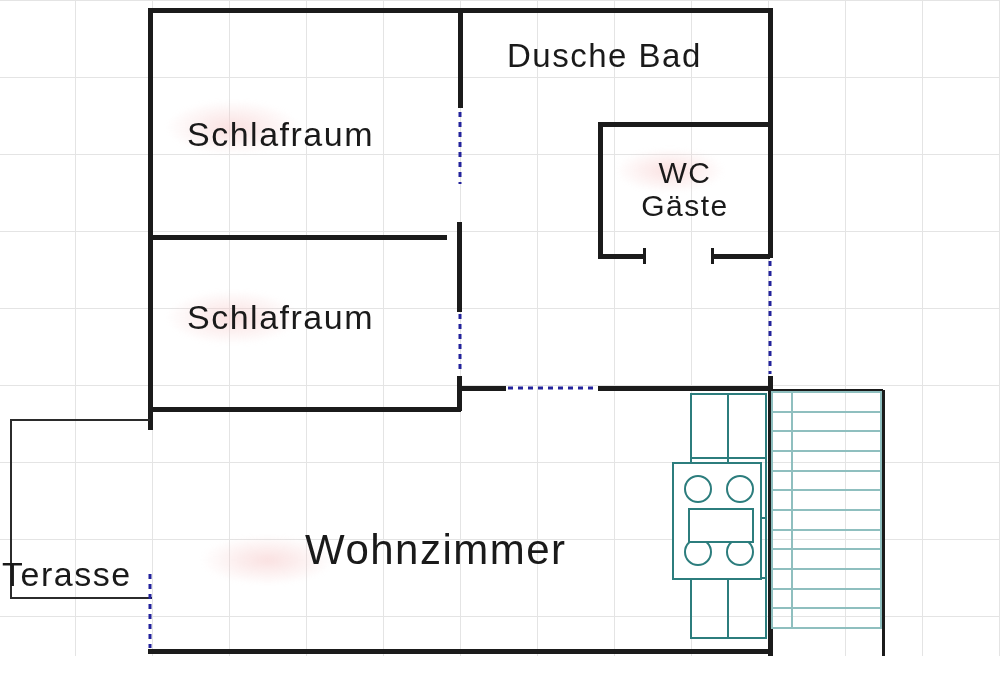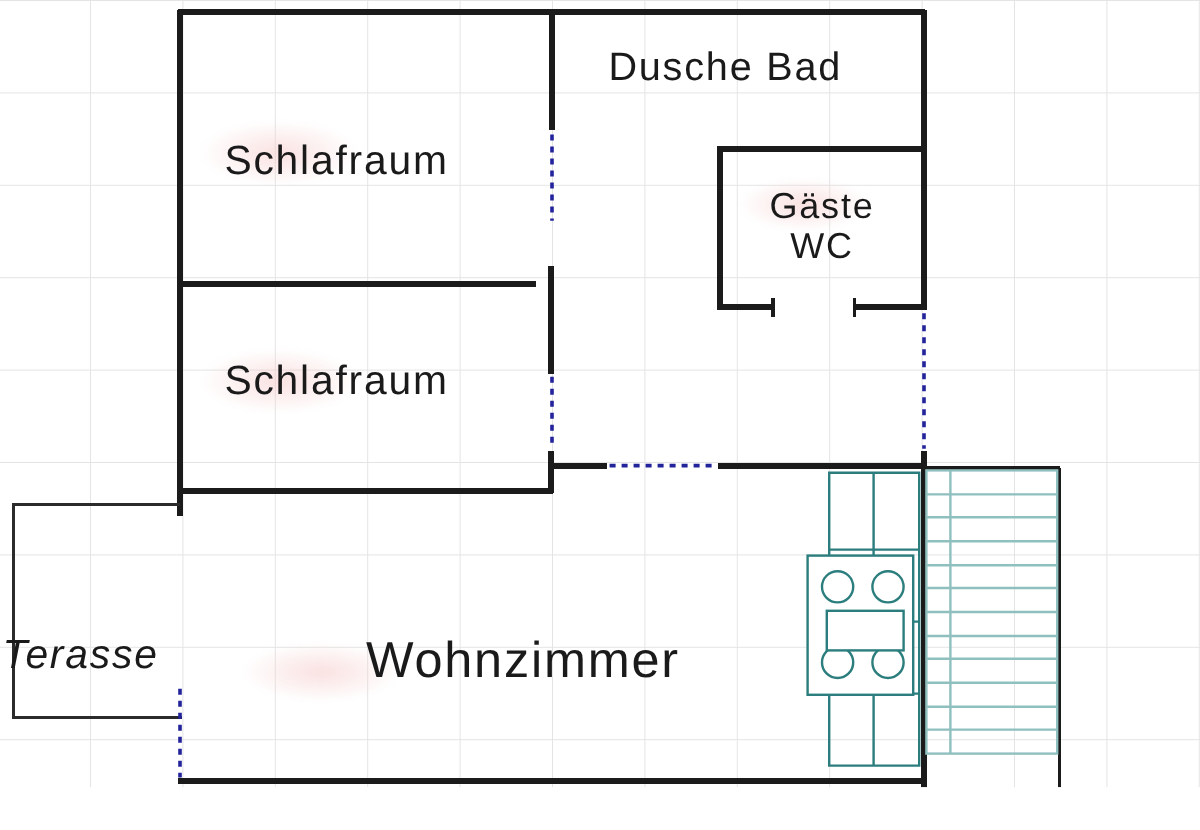--- a/index.html
+++ b/index.html
@@ -173,20 +173,20 @@
     <g>
       <rect class="stairs-line" x="772" y="392" width="109" height="236"></rect>
       <path class="stairs-line" d="M772 412 H881 M772 431 H881 M772 451 H881 M772 471 H881 M772 490 H881 M772 510 H881 M772 530 H881 M772 549 H881 M772 569 H881 M772 589 H881 M772 608 H881"></path>
       <path class="stairs-line" d="M792 392 V628"></path>
     </g>
   </svg>
 
   <div class="label label-medium" style="left:507px; top:38px;">Dusche Bad</div>
   <div class="label label-large" style="left:187px; top:116px;">Schlafraum</div>
   <div class="label label-gaeste" style="left:595px; top:156px;">
+    <div>WC</div>
     <div>Gäste</div>
-    <div>WC</div>
   </div>
   <div class="label label-large" style="left:187px; top:299px;">Schlafraum</div>
   <div class="label label-xlarge" style="left:267px; top:527px;margin-left:38px;">Wohnzimmer</div>
-  <div class="label label-large" style="left:2px; top:528px;font-style:italic;">Terasse</div>
+  <div class="label label-large" style="left:2px; top:556px;">Terasse</div>
 
 </div>
 
 </body></html>

